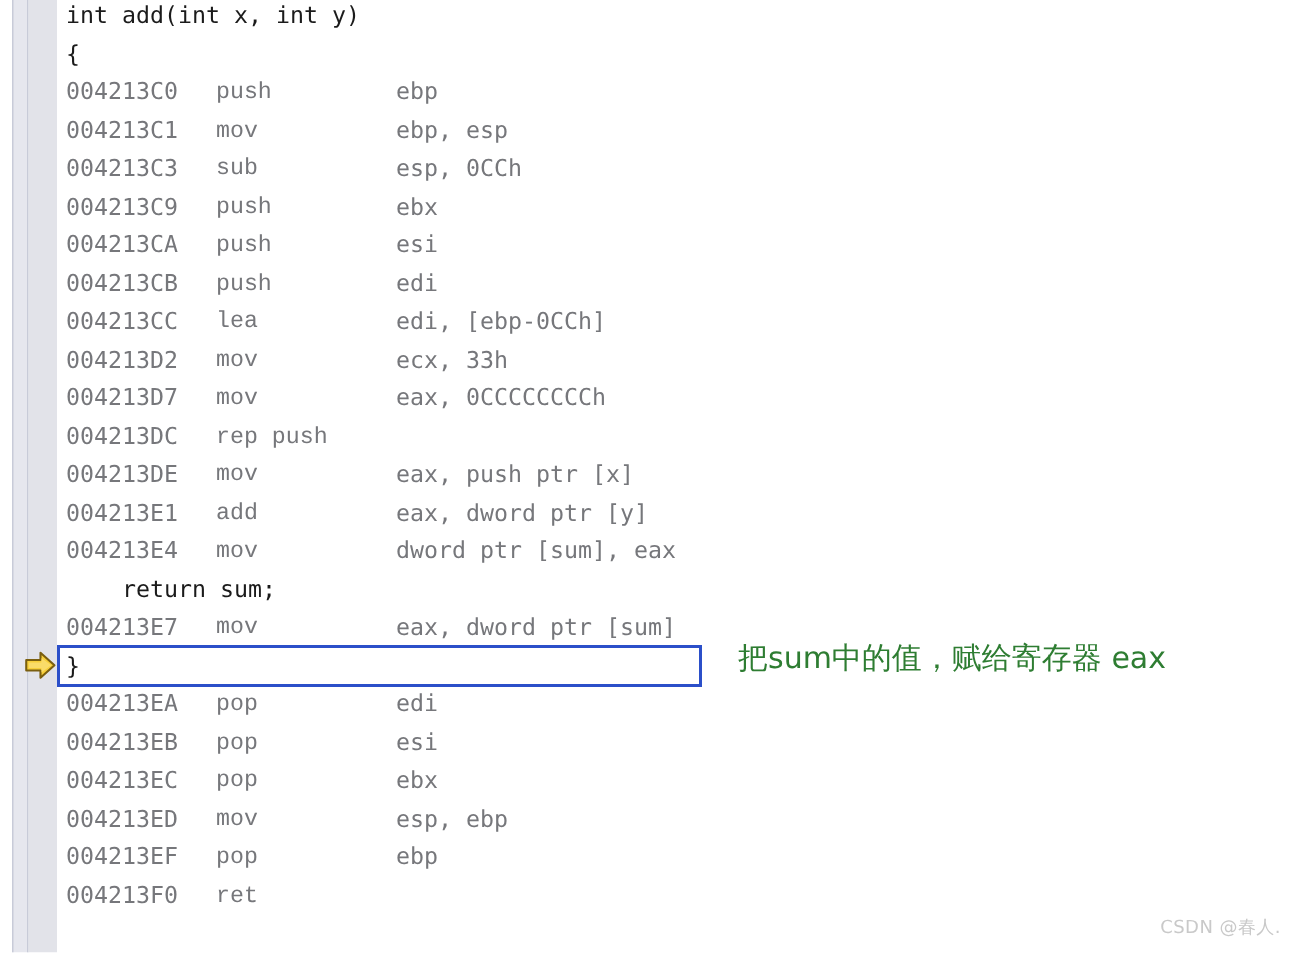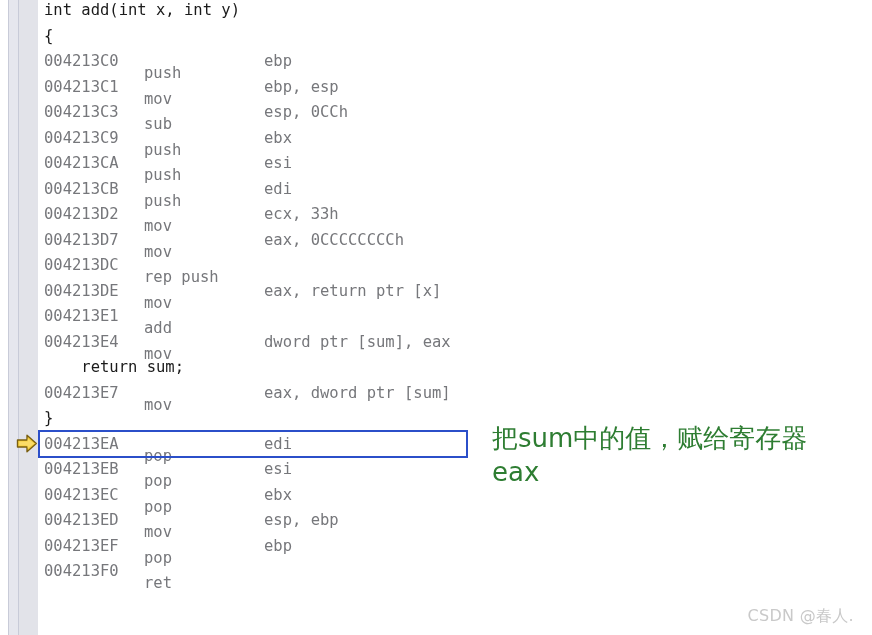--- a/index.html
+++ b/index.html
@@ -67,21 +67,22 @@
     color: #1b1b1b;
   }
   .col-addr {
     position: absolute;
     left: 6px;
     top: 0;
   }
   .col-mn {
     position: absolute;
     left: 106px;
-    top: 12px;
+    top: 0;
+    font-family: Liberation Mono, monospace;
   }
   .col-ops {
     position: absolute;
     left: 226px;
     top: 0;
   }
   .src-text {
     position: absolute;
     left: 6px;
     top: 0;
@@ -109,33 +110,33 @@
   }
 
   
   #annotation {
     position: absolute;
     left: 492px;
     top: 421px;
     width: 360px;
     color: #2e7d32;
     font-family: "DejaVu Sans", "Liberation Sans", sans-serif;
-    font-size: 26px;
+    font-size: 20px;
     line-height: 34px;
     font-weight: 400;
   }
 
   
   #watermark {
     position: absolute;
     right: 18px;
     bottom: 8px;
     color: #c9c9c9;
     font-family: "DejaVu Sans", "Liberation Sans", sans-serif;
-    font-size: 16px;
+    font-size: 12px;
     letter-spacing: 0.3px;
     white-space: nowrap;
   }
 </style>
 </head>
 <body>
 
 <div id="left-white"></div>
 <div id="indicator-strip"></div>
 <div id="glyph-gutter"></div>
@@ -143,25 +144,26 @@
 
 <div id="code-lines">
     <div class="code-line src"><span class="src-text">int add(int x, int y)</span></div>
     <div class="code-line src"><span class="src-text">{</span></div>
     <div class="code-line asm"><span class="col-addr">004213C0</span><span class="col-mn">push</span><span class="col-ops">ebp</span></div>
     <div class="code-line asm"><span class="col-addr">004213C1</span><span class="col-mn">mov</span><span class="col-ops">ebp, esp</span></div>
     <div class="code-line asm"><span class="col-addr">004213C3</span><span class="col-mn">sub</span><span class="col-ops">esp, 0CCh</span></div>
     <div class="code-line asm"><span class="col-addr">004213C9</span><span class="col-mn">push</span><span class="col-ops">ebx</span></div>
     <div class="code-line asm"><span class="col-addr">004213CA</span><span class="col-mn">push</span><span class="col-ops">esi</span></div>
     <div class="code-line asm"><span class="col-addr">004213CB</span><span class="col-mn">push</span><span class="col-ops">edi</span></div>
+    <div class="code-line asm"><span class="col-addr">004213CC</span><span class="col-mn">lea</span><span class="col-ops">edi, [ebp-0CCh]</span></div>
     <div class="code-line asm"><span class="col-addr">004213D2</span><span class="col-mn">mov</span><span class="col-ops">ecx, 33h</span></div>
     <div class="code-line asm"><span class="col-addr">004213D7</span><span class="col-mn">mov</span><span class="col-ops">eax, 0CCCCCCCCh</span></div>
     <div class="code-line asm"><span class="col-addr">004213DC</span><span class="col-mn">rep push</span></div>
-    <div class="code-line asm"><span class="col-addr">004213DE</span><span class="col-mn">mov</span><span class="col-ops">eax, return ptr [x]</span></div>
-    <div class="code-line asm"><span class="col-addr">004213E1</span><span class="col-mn">add</span></div>
+    <div class="code-line asm"><span class="col-addr">004213DE</span><span class="col-mn">mov</span><span class="col-ops">eax, push ptr [x]</span></div>
+    <div class="code-line asm"><span class="col-addr">004213E1</span><span class="col-mn">add</span><span class="col-ops">eax, dword ptr [y]</span></div>
     <div class="code-line asm"><span class="col-addr">004213E4</span><span class="col-mn">mov</span><span class="col-ops">dword ptr [sum], eax</span></div>
     <div class="code-line src"><span class="src-text">    return sum;</span></div>
     <div class="code-line asm"><span class="col-addr">004213E7</span><span class="col-mn">mov</span><span class="col-ops">eax, dword ptr [sum]</span></div>
     <div class="code-line src"><span class="src-text">}</span></div>
     <div class="code-line asm"><span class="col-addr">004213EA</span><span class="col-mn">pop</span><span class="col-ops">edi</span></div>
     <div class="code-line asm"><span class="col-addr">004213EB</span><span class="col-mn">pop</span><span class="col-ops">esi</span></div>
     <div class="code-line asm"><span class="col-addr">004213EC</span><span class="col-mn">pop</span><span class="col-ops">ebx</span></div>
     <div class="code-line asm"><span class="col-addr">004213ED</span><span class="col-mn">mov</span><span class="col-ops">esp, ebp</span></div>
     <div class="code-line asm"><span class="col-addr">004213EF</span><span class="col-mn">pop</span><span class="col-ops">ebp</span></div>
     <div class="code-line asm"><span class="col-addr">004213F0</span><span class="col-mn">ret</span><span class="col-ops"></span></div>

